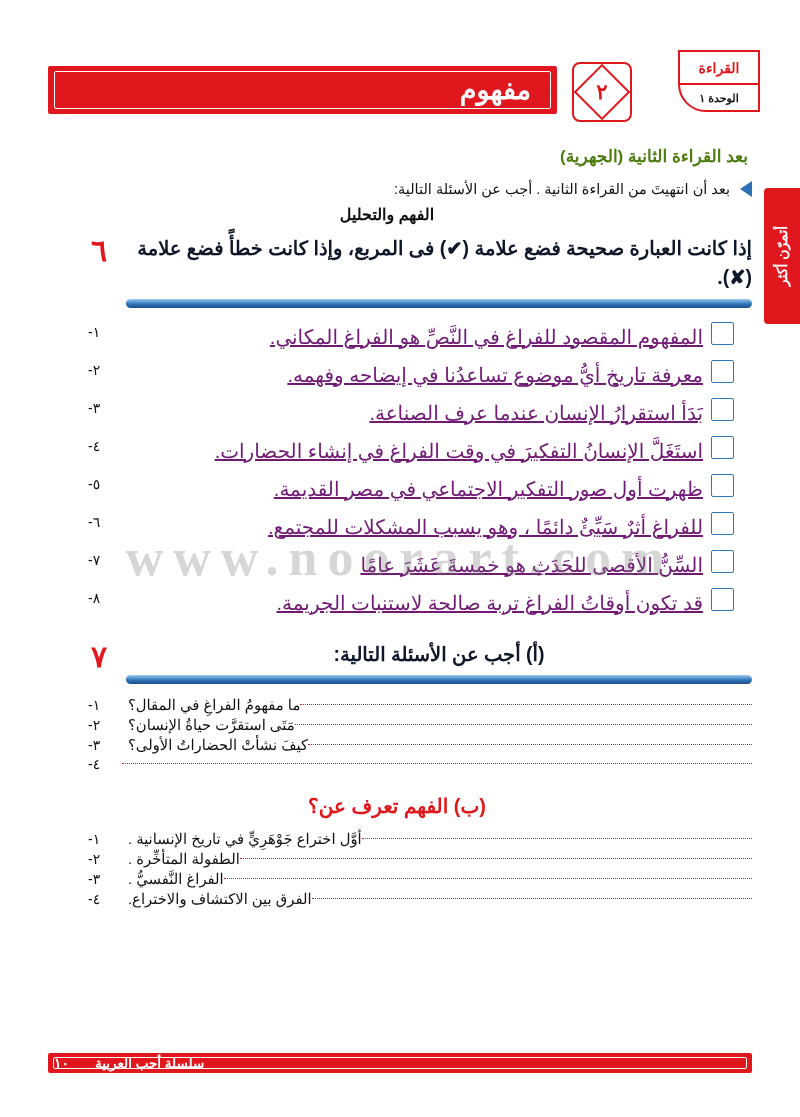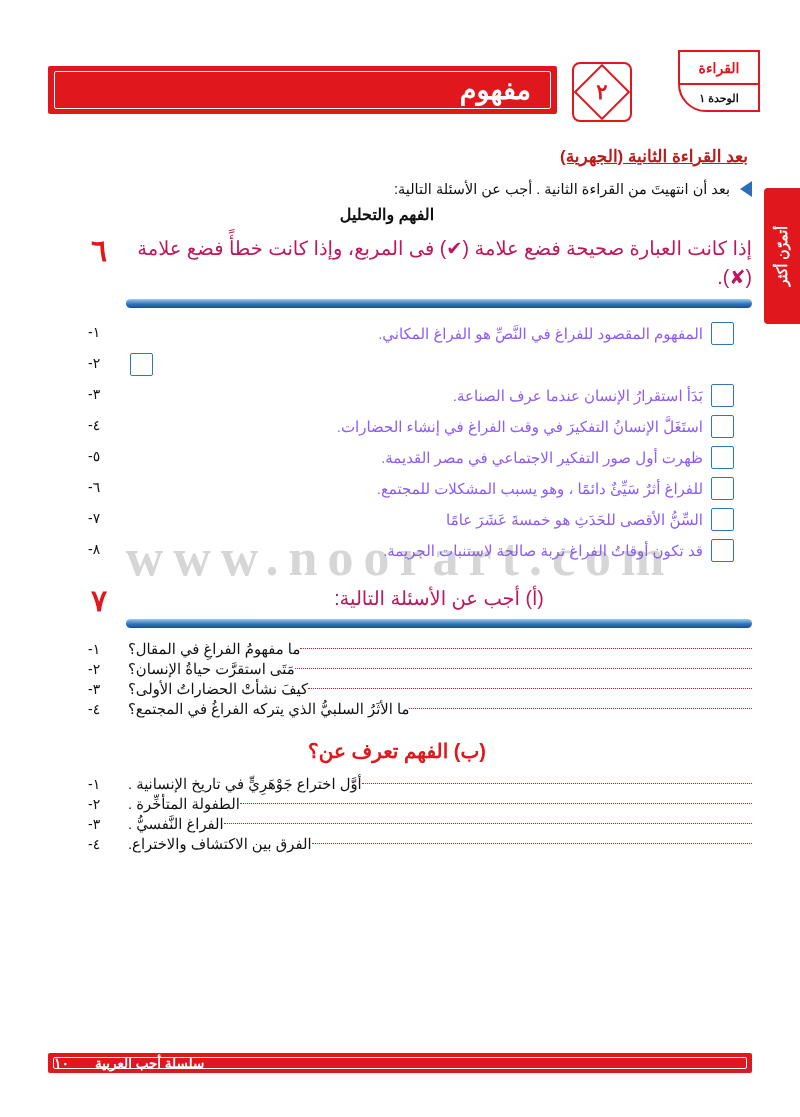--- a/index.html
+++ b/index.html
@@ -145,24 +145,23 @@
   .content {
     position: absolute;
     top: 146px;
     right: 48px;
     left: 82px;
   }
   .subhead {
     text-align: right;
     font-size: 17px;
     font-weight: bold;
-    color: #b91c1c;
+    color: #4d7c0f;
     margin: 0 0 14px 0;
     padding-right: 4px;
-    text-decoration: underline;
   }
   .instruction-row {
     display: flex;
     flex-direction: row-reverse;
     align-items: center;
     justify-content: flex-start;
     gap: 10px;
     margin-bottom: 8px;
     padding-left: 28px;
   }
@@ -205,23 +204,23 @@
     color: #e0171c;
     font-size: 30px;
     font-weight: bold;
     line-height: 1;
     padding-top: 2px;
   }
   .ex-title-wrap {
     flex: 1;
   }
   .ex-title {
-    color: #be185d;
+    color: #0f172a;
     font-size: 19.5px;
-    font-weight: normal;
+    font-weight: bold;
     text-align: right;
     line-height: 1.5;
   }
   .ex-title.center {
     text-align: center;
   }
   .rule-blue {
     height: 9px;
     margin-top: 6px;
     border-radius: 5px;
@@ -241,25 +240,26 @@
   .cb-idx {
     flex: 0 0 34px;
     text-align: left;
     font-size: 14px;
     color: #111;
     padding-top: 2px;
     padding-left: 6px;
   }
   .cb-text {
     flex: 1;
-    font-size: 15px;
-    color: #8b5cf6;
+    font-size: 20px;
+    color: #701a75;
     text-align: right;
     padding-top: 1px;
     line-height: 1.45;
+    text-decoration: underline;
   }
   .cb-box {
     flex: 0 0 auto;
     width: 21px;
     height: 21px;
     border: 1.6px solid #2f76bb;
     border-radius: 2px;
     margin-right: 18px;
     margin-left: 8px;
     background: #fff;
@@ -401,20 +401,21 @@
     </div>
 
     <div class="cb-list">
       <div class="cb-row">
         <div class="cb-idx">١-</div>
         <div class="cb-text">المفهوم المقصود للفراغ في النَّصِّ هو الفراغ المكاني.</div>
         <div class="cb-box"></div>
       </div>
       <div class="cb-row">
         <div class="cb-idx">٢-</div>
+        <div class="cb-text">معرفة تاريخ أيُّ موضوع تساعدُنا في إيضاحه وفهمه.</div>
         <div class="cb-box"></div>
       </div>
       <div class="cb-row">
         <div class="cb-idx">٣-</div>
         <div class="cb-text">بَدَأ استقرارُ الإنسان عندما عرف الصناعة.</div>
         <div class="cb-box"></div>
       </div>
       <div class="cb-row">
         <div class="cb-idx">٤-</div>
         <div class="cb-text">استَغَلَّ الإنسانُ التفكيرَ في وقت الفراغ في إنشاء الحضارات.</div>
@@ -461,21 +462,20 @@
         <div class="q-text">مَتَى استقرَّت حياةُ الإنسان؟</div>
         <div class="q-dots"></div>
       </div>
       <div class="q-row">
         <div class="q-idx">٣-</div>
         <div class="q-text">كيفَ نشأتْ الحضاراتُ الأولى؟</div>
         <div class="q-dots"></div>
       </div>
       <div class="q-row">
         <div class="q-idx">٤-</div>
-        <div class="q-text">ما الأثَرُ السلبيُّ الذي يتركه الفراغُ في المجتمع؟</div>
         <div class="q-dots"></div>
       </div>
     </div>
 
     <div class="sec-b-title">(ب) الفهم تعرف عن؟</div>
 
     <div class="q-list">
       <div class="q-row">
         <div class="q-idx">١-</div>
         <div class="q-text">أوَّل اختراع جَوْهَرِيٍّ في تاريخ الإنسانية .</div>

